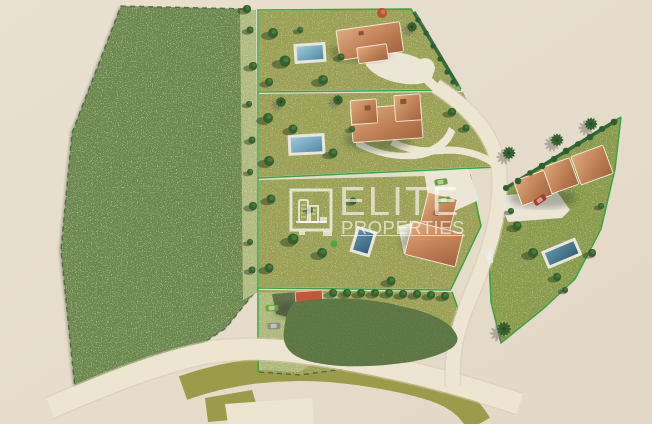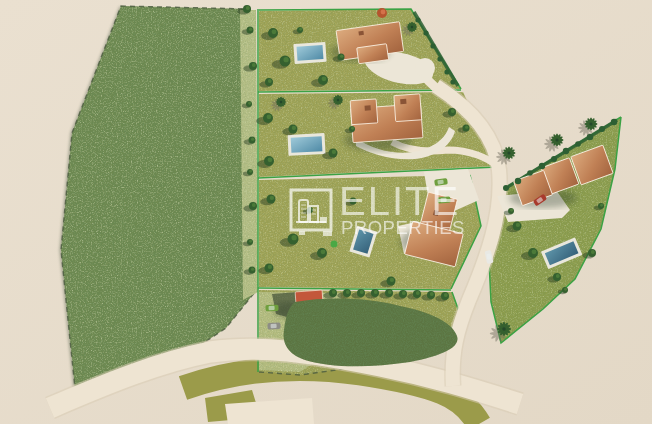--- a/index.html
+++ b/index.html
@@ -37,21 +37,21 @@
   .houseShadow{fill:#243620;opacity:.32;}
   .roof{fill:url(#roofGrad);stroke:#fdf5e9;stroke-width:.8;}
   .chimney{fill:#8a5436;}
   .shed{fill:var(--shedRoof);stroke:#fdf5e9;stroke-width:.6;}
   
   .watermark{position:absolute;left:16px;top:0;width:100%;height:100%;pointer-events:none;margin-left:29px;}
   .wm-icon{position:absolute;left:244px;top:188px;}
   .wm-title{position:absolute;left:294px;top:181px;font-size:40px;font-weight:400;
             letter-spacing:2px;color:var(--watermark);line-height:1;white-space:nowrap;}
   .wm-sub{position:absolute;left:296px;top:219px;font-size:18.5px;font-weight:400;
-          letter-spacing:.5px;color:var(--watermark);line-height:1;white-space:nowrap;}
+          letter-spacing:.5px;color:var(--watermark);line-height:1;white-space:nowrap;text-decoration:underline;}
 </style>
 </head>
 <body>
 
 <div id="stage">
 <svg id="scene" viewBox="0 0 652 424" width="652" height="424">
   <defs>
     <linearGradient id="bgGrad" x1="0" y1="0" x2="1" y2="1">
       <stop offset="0" stop-color="#eae0d0"></stop>
           <stop offset="1" stop-color="#e3d8c6"></stop>

